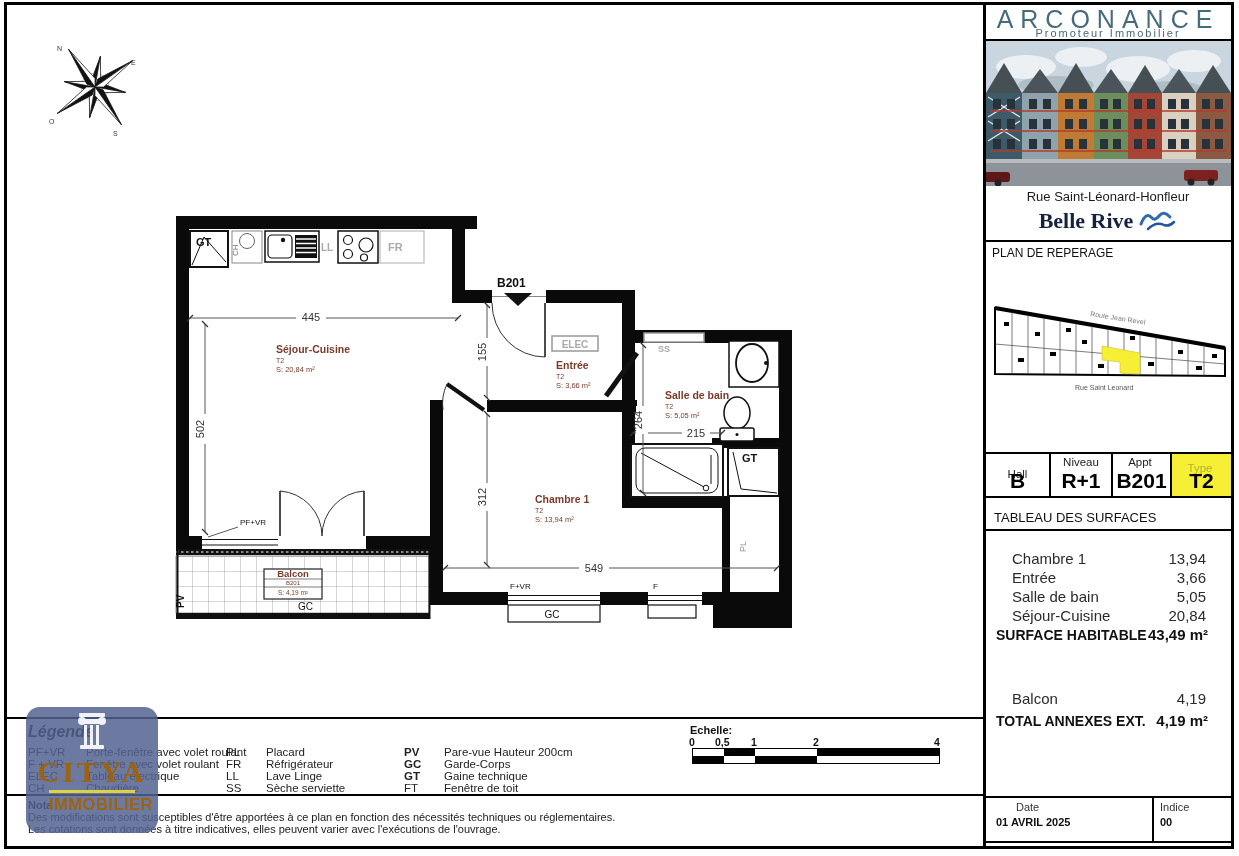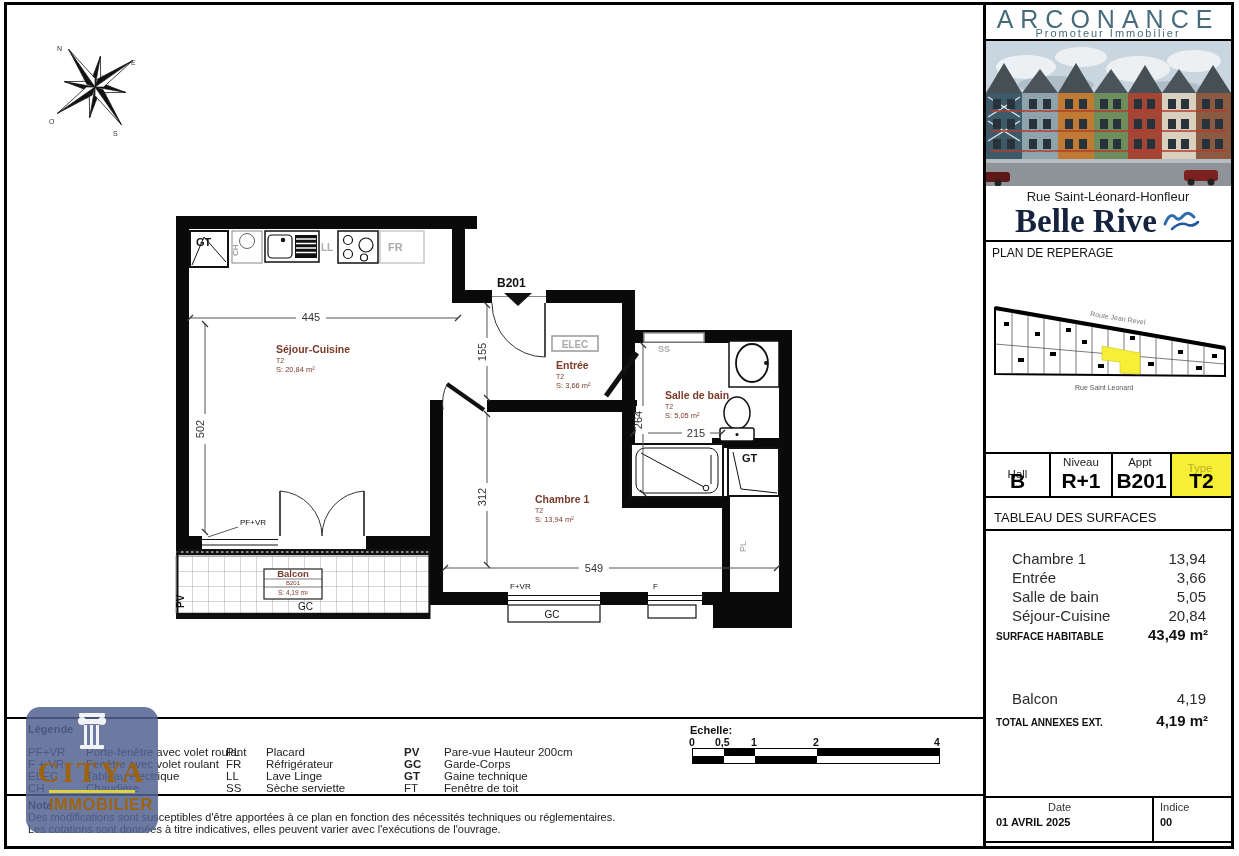--- a/index.html
+++ b/index.html
@@ -4,33 +4,33 @@
 <style>
   html,body{margin:0;padding:0;}
   body{width:1239px;height:856px;position:relative;background:#fff;
        font-family:"Liberation Sans","DejaVu Sans",sans-serif;color:#111;overflow:hidden;}
   .abs{position:absolute;}
   .bline{position:absolute;background:#000;}
   
   .brand-name{font-size:25px;letter-spacing:7px;color:#466b7b;text-align:center;font-weight:500;}
   .brand-tag{font-size:11px;letter-spacing:2px;color:#466b7b;text-align:center;}
   .addr{font-size:13px;text-align:center;color:#1c1c1c;}
-  .project{font-family:"Liberation Serif","DejaVu Serif",serif;font-weight:bold;font-size:33px;color:#16233f;}
+  .project{font-family:"Liberation Serif","DejaVu Serif",serif;font-weight:bold;font-size:22px;color:#16233f;}
   .sectitle{font-size:12px;color:#111;}
   .uthead{font-size:11.5px;color:#222;text-align:center;}
   .utval{font-size:21px;font-weight:bold;color:#000;text-align:center;}
   .surf-title{font-size:13px;font-weight:normal;}
   .srow{position:absolute;left:1012px;width:194px;display:flex;justify-content:space-between;
         font-size:15px;color:#2b2b2b;}
   .strow{position:absolute;left:996px;width:212px;display:flex;justify-content:space-between;
         font-weight:bold;align-items:baseline;}
-  .strow .l{font-size:10px;} .strow .v{font-size:15px;}
+  .strow .l{font-size:14px;} .strow .v{font-size:15px;}
   .meta-l{font-size:11px;color:#333;} .meta-v{font-size:11px;font-weight:bold;}
   
-  .leg-title{font-size:11px;font-weight:bold;}
+  .leg-title{font-size:16px;font-weight:bold;font-style:italic;}
   .legcol{position:absolute;font-size:11.5px;color:#222;}
   .legrow{display:flex;height:12px;line-height:12px;}
   .legrow .abbr{flex:0 0 58px;}
   .legcol2 .abbr{flex:0 0 40px;}
   .legcol3 .abbr{flex:0 0 40px;font-weight:bold;}
   .legcol3 .legrow:last-child .abbr{font-weight:normal;}
   .nota-t{font-size:11px;font-weight:bold;}
   .nota-l{font-size:11px;color:#1a1a1a;}
   
   .sc-title{font-size:11px;font-weight:bold;}
@@ -563,16 +563,16 @@
     <span>4,19</span>
   </div>
 <div class="strow" style="top:712px;">
     <span class="l">TOTAL ANNEXES EXT.</span>
     <span class="v">4,19 m²</span>
   </div>
 
 <div class="bline" style="left:986px;top:796px;width:245px;height:2px;"></div>
 <div class="bline" style="left:986px;top:841px;width:245px;height:2px;"></div>
 <div class="bline" style="left:1152px;top:796px;width:2px;height:47px;"></div>
-<div class="abs meta-l" style="left:1048px;top:801px;">Date</div>
+<div class="abs meta-l" style="left:1016px;top:801px;">Date</div>
 <div class="abs meta-v" style="left:996px;top:816px;">01 AVRIL 2025</div>
 <div class="abs meta-l" style="left:1160px;top:801px;">Indice</div>
 <div class="abs meta-v" style="left:1160px;top:816px;">00</div>
 
 </body></html>

